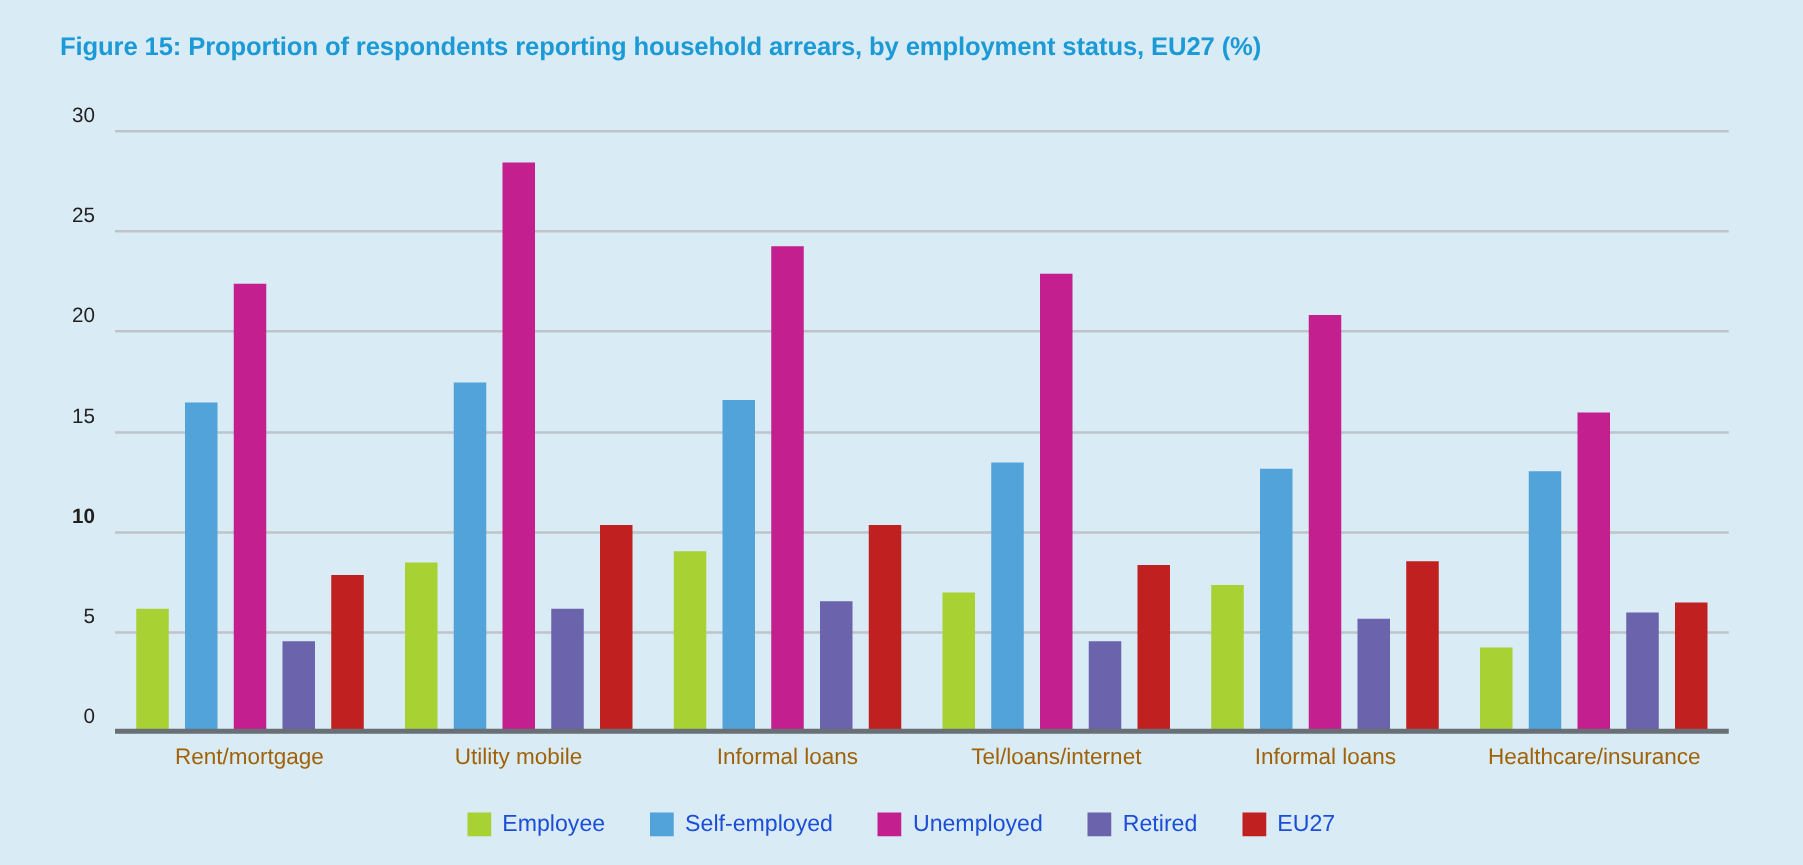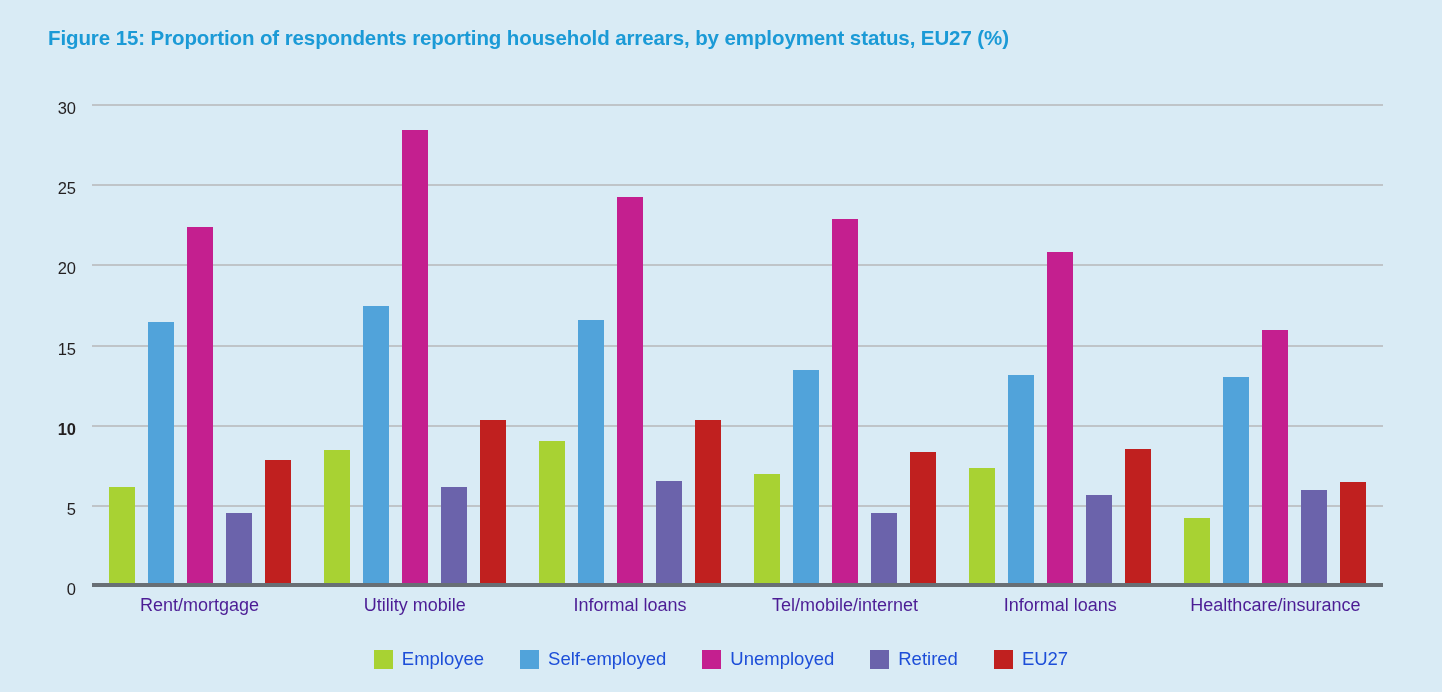--- a/index.html
+++ b/index.html
@@ -59,21 +59,21 @@
     right: 0;
     width: 46px;
     text-align: right;
     font-size: 16.5px;
     color: #231f20;
     transform: translateY(-50%);
   }
   #y-axis-labels {
     position: absolute;
     left: 14px;
-    top: 108px;
+    top: 93px;
     width: 62px;
     height: 481px;
   }
   
   .group {
     position: absolute;
     bottom: 0;
     height: 100%;
     display: flex;
     align-items: flex-end;
@@ -90,21 +90,21 @@
     position: absolute;
     left: 92px;
     top: 595px;
     width: 1291px;
     height: 30px;
   }
   .cat-label {
     position: absolute;
     top: 0;
     font-size: 18px;
-    color: #4c1d95;
+    color: #a16207;
     text-align: center;
     white-space: nowrap;
     transform: translateX(-50%);
   }
   
   #legend {
     position: absolute;
     left: 0;
     top: 648px;
     width: 1442px;
@@ -196,21 +196,21 @@
         <div class="bar" title="EU27: 6.4%" style="height: 102.613px; background: rgb(192, 32, 31);"></div>
       </div>
     </div>
 
   <div id="axis-baseline"></div>
 
   <div id="category-labels">
       <div class="cat-label" style="left: 107.583px;">Rent/mortgage</div>
       <div class="cat-label" style="left: 322.75px;">Utility mobile</div>
       <div class="cat-label" style="left: 537.917px;">Informal loans</div>
-      <div class="cat-label" style="left: 753.083px;">Tel/mobile/internet</div>
+      <div class="cat-label" style="left: 753.083px;">Tel/loans/internet</div>
       <div class="cat-label" style="left: 968.25px;">Informal loans</div>
       <div class="cat-label" style="left: 1183.42px;">Healthcare/insurance</div>
     </div>
 
   <div id="legend">
       <div class="legend-item">
         <span class="legend-swatch" style="background: rgb(168, 210, 51);"></span>
         <span class="legend-label">Employee</span>
       </div>
       <div class="legend-item">

